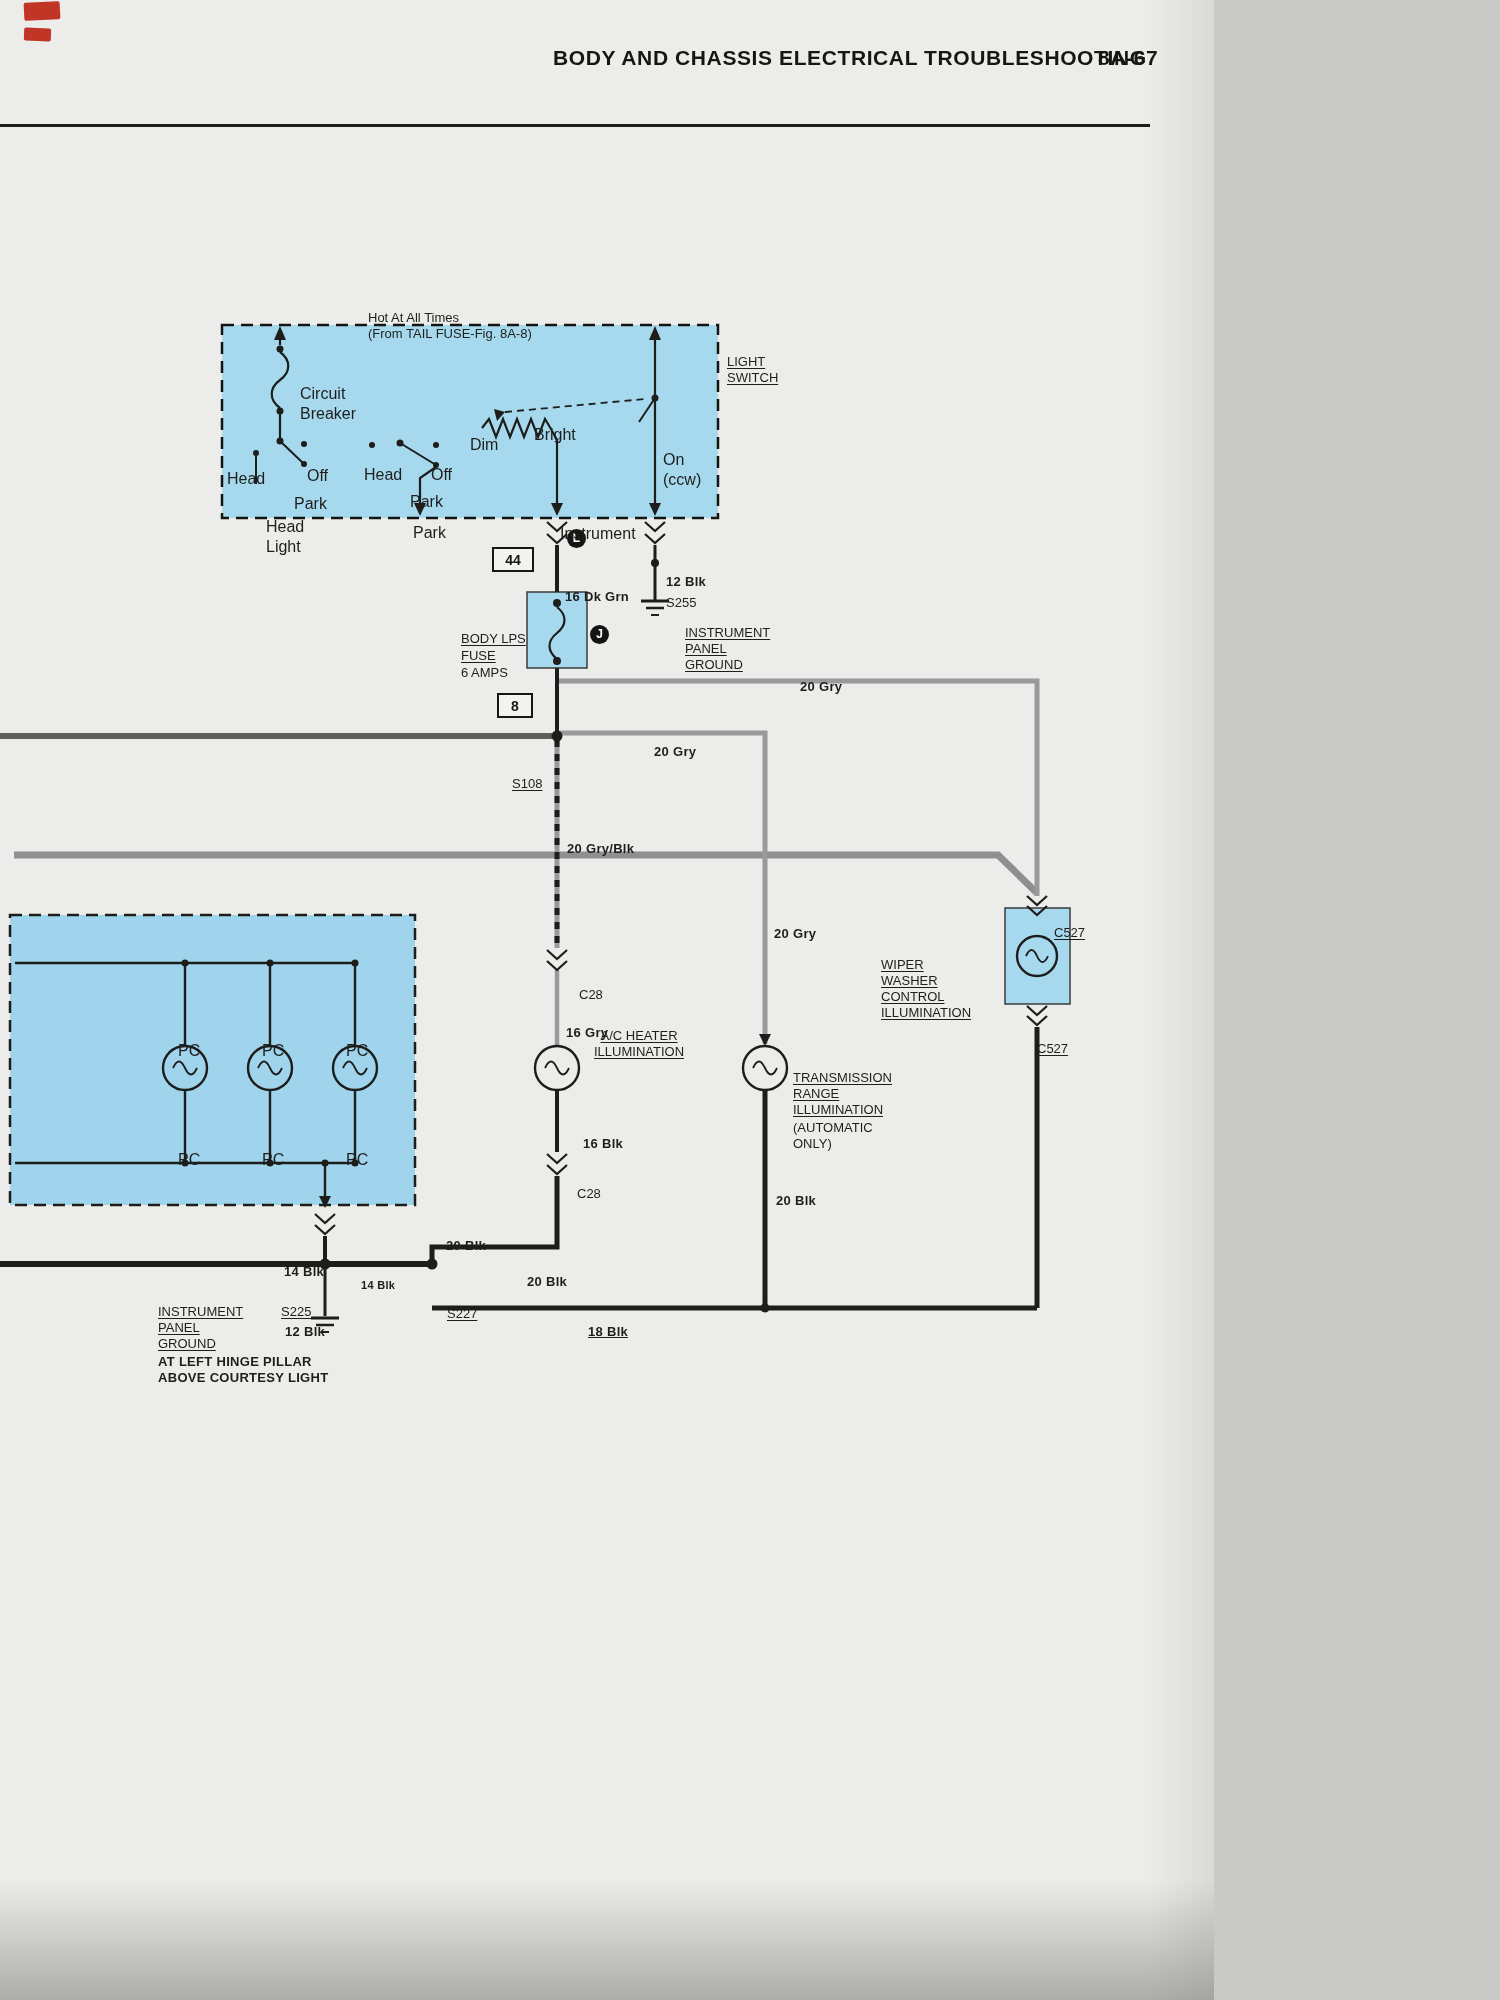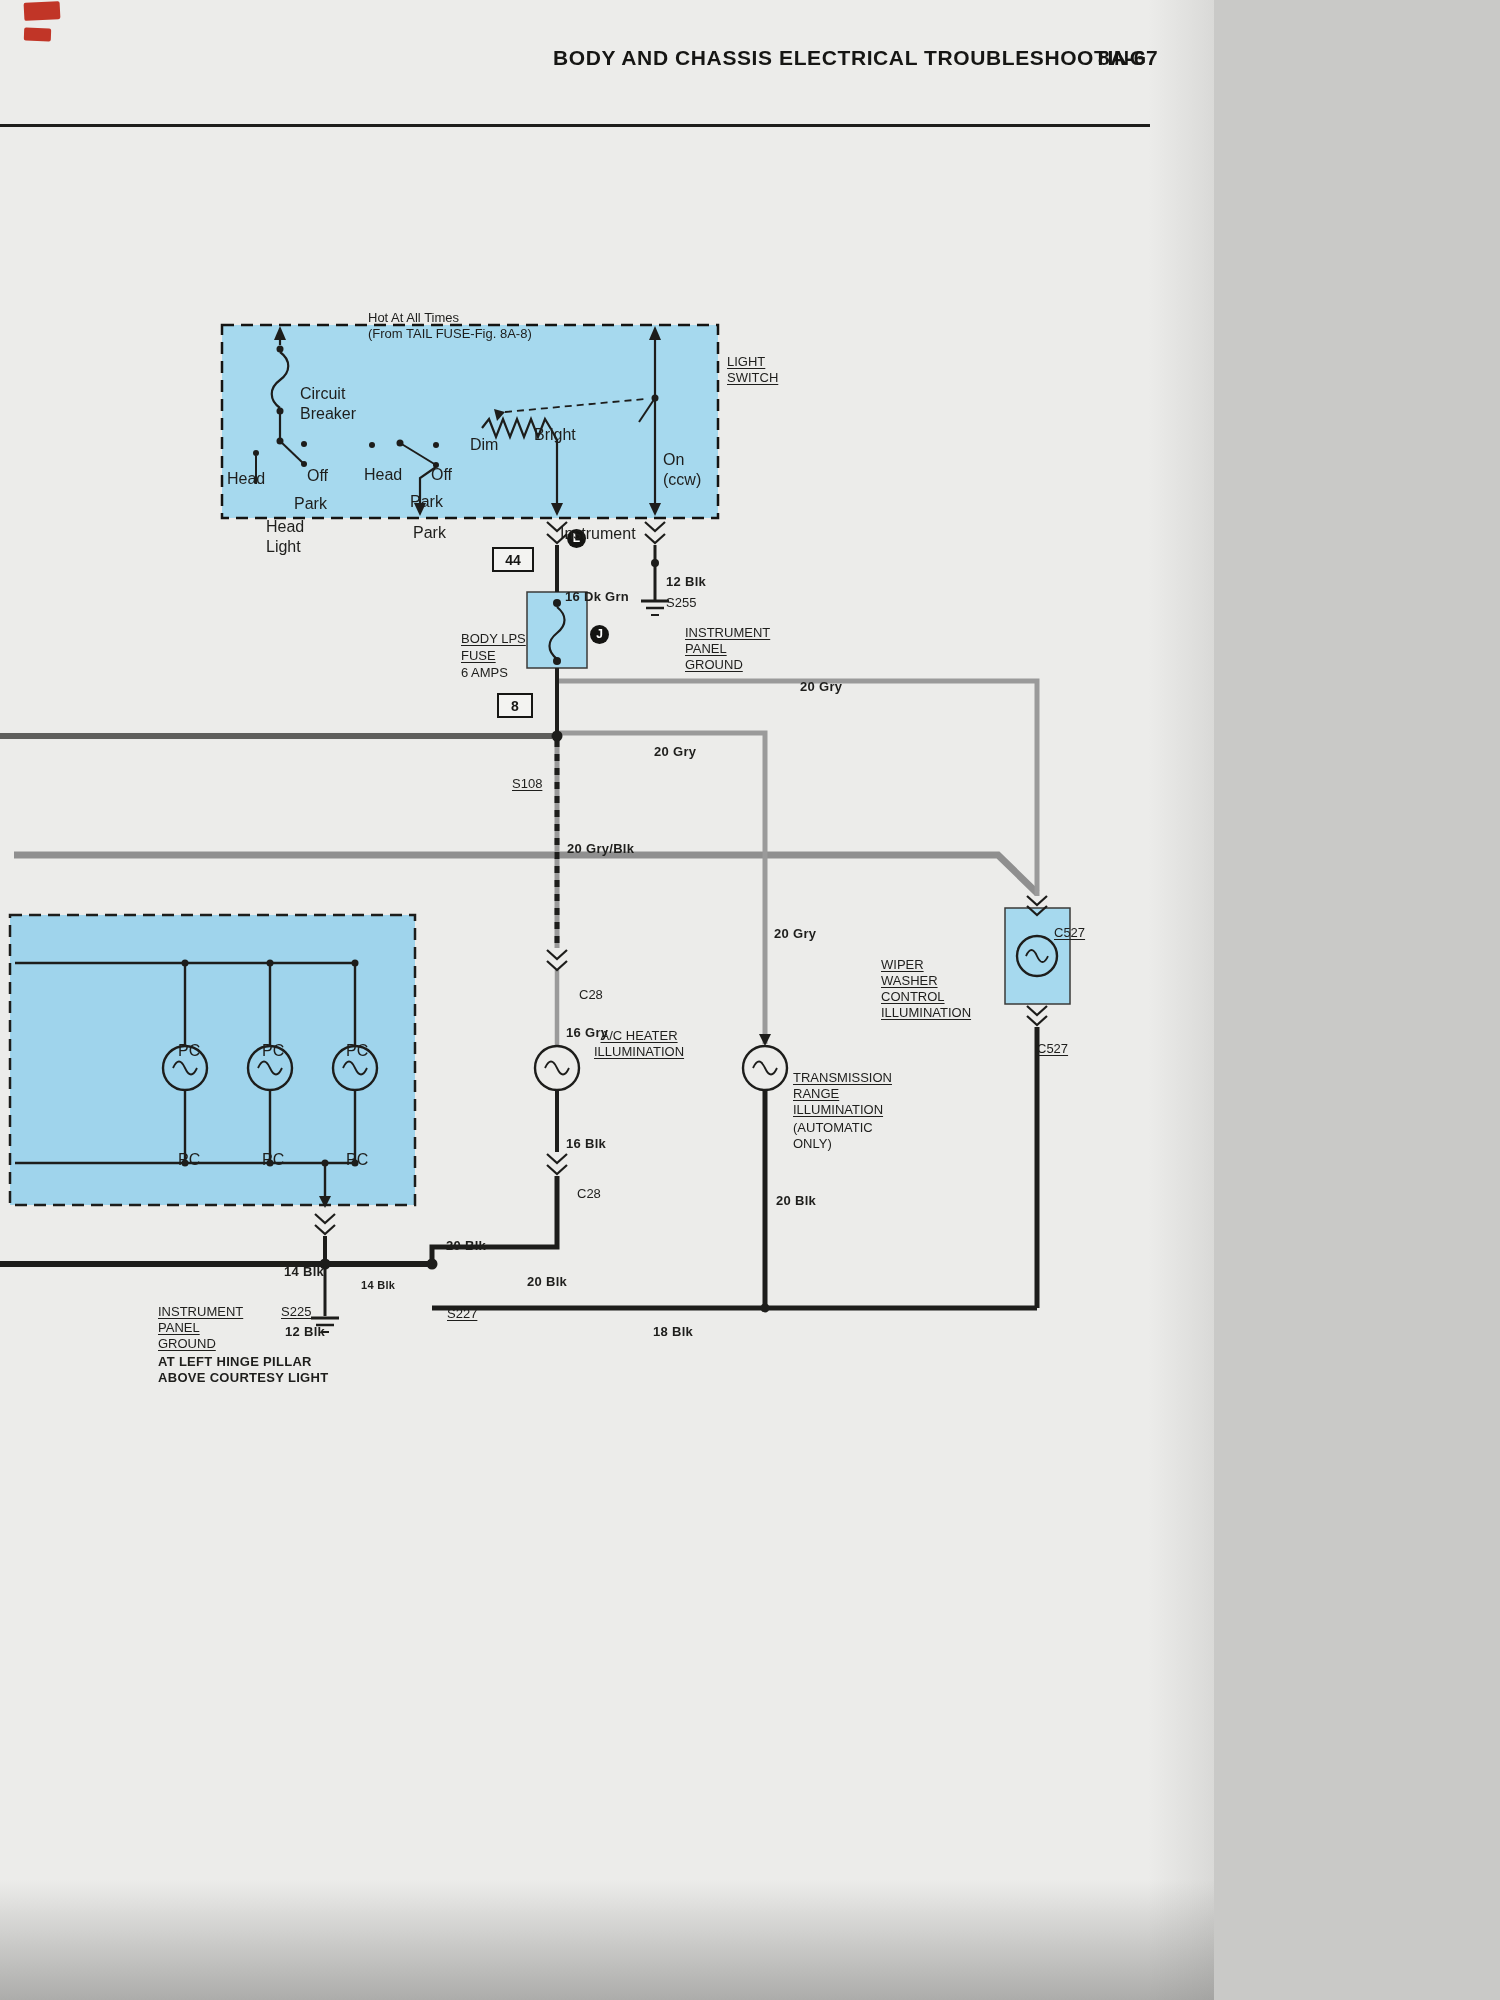--- a/index.html
+++ b/index.html
@@ -249,39 +249,39 @@
 
   <div class="lbl" style="left:579px;top:951px;">C28</div>
   <div class="lbl wb" style="left:566px;top:989px;">16 Gry</div>
   <div class="lbl ul" style="left:594px;top:992px;text-align:center;">A/C HEATER
 ILLUMINATION</div>
   <div class="lbl ul" style="left:793px;top:1034px;">TRANSMISSION
 RANGE
 ILLUMINATION</div>
   <div class="lbl" style="left:793px;top:1084px;">(AUTOMATIC
 ONLY)</div>
-  <div class="lbl wb" style="left:566px;top:1100px;">16 Blk</div>
+  <div class="lbl wb" style="left:583px;top:1100px;">16 Blk</div>
   <div class="lbl" style="left:577px;top:1150px;">C28</div>
   <div class="lbl wb" style="left:776px;top:1157px;">20 Blk</div>
 
   <div class="lbl s" style="left:178px;top:1005px;">PC</div>
   <div class="lbl s" style="left:262px;top:1005px;">PC</div>
   <div class="lbl s" style="left:346px;top:1005px;">PC</div>
   <div class="lbl s" style="left:178px;top:1114px;">PC</div>
   <div class="lbl s" style="left:262px;top:1114px;">PC</div>
   <div class="lbl s" style="left:346px;top:1114px;">PC</div>
 
   <div class="lbl wb" style="left:284px;top:1228px;">14 Blk</div>
   <div class="lbl xs wb" style="left:361px;top:1243px;">14 Blk</div>
   <div class="lbl wb" style="left:446px;top:1202px;">20 Blk</div>
   <div class="lbl wb" style="left:527px;top:1238px;">20 Blk</div>
   <div class="lbl ul" style="left:281px;top:1268px;">S225</div>
   <div class="lbl ul" style="left:447px;top:1270px;">S227</div>
   <div class="lbl wb" style="left:285px;top:1288px;">12 Blk</div>
-  <div class="lbl wb" style="left:653px;top:1288px;">18 Blk</div>
+  <div class="lbl wb" style="left:588px;top:1288px;text-decoration:underline;">18 Blk</div>
 
   <div class="lbl ul" style="left:158px;top:1268px;">INSTRUMENT
 PANEL
 GROUND</div>
   <div class="lbl wb" style="left:158px;top:1318px;">AT LEFT HINGE PILLAR
 ABOVE COURTESY LIGHT</div>
 
   <div class="edge-right"></div>
   <div class="edge-bottom"></div>
 </div>

